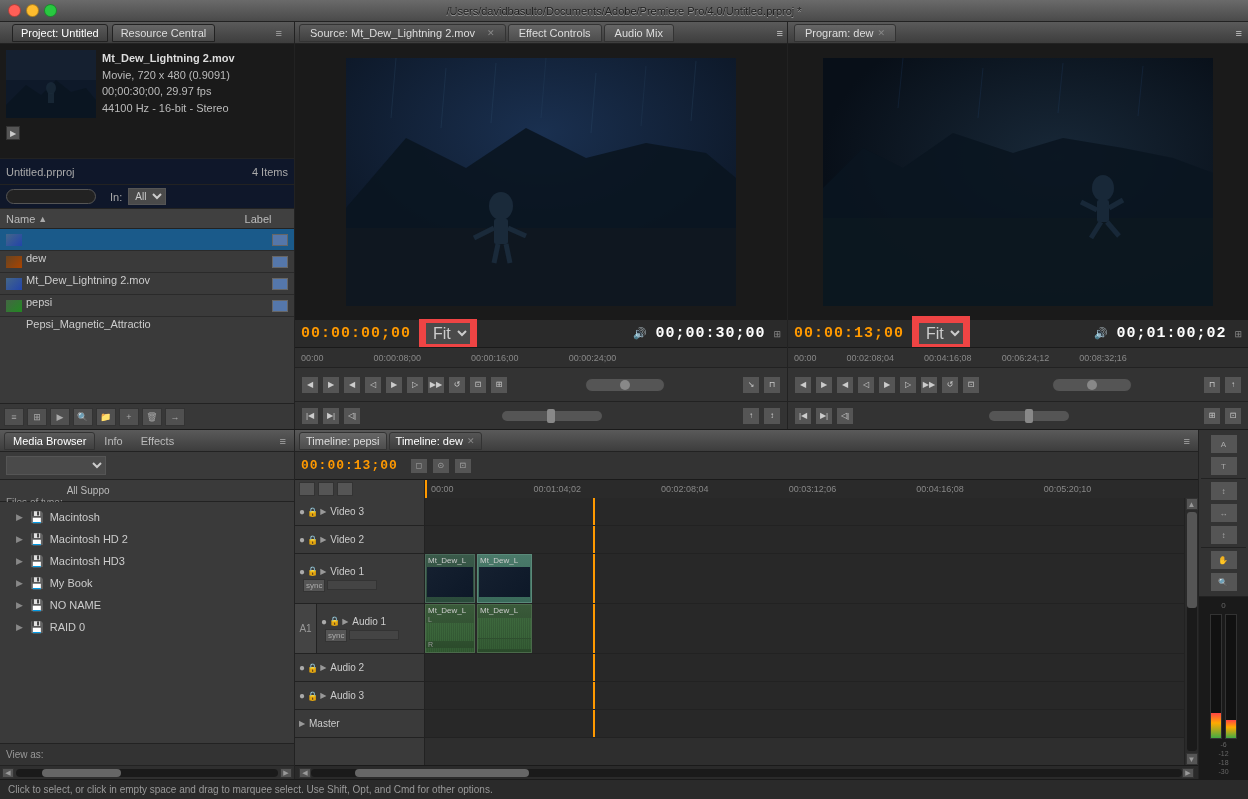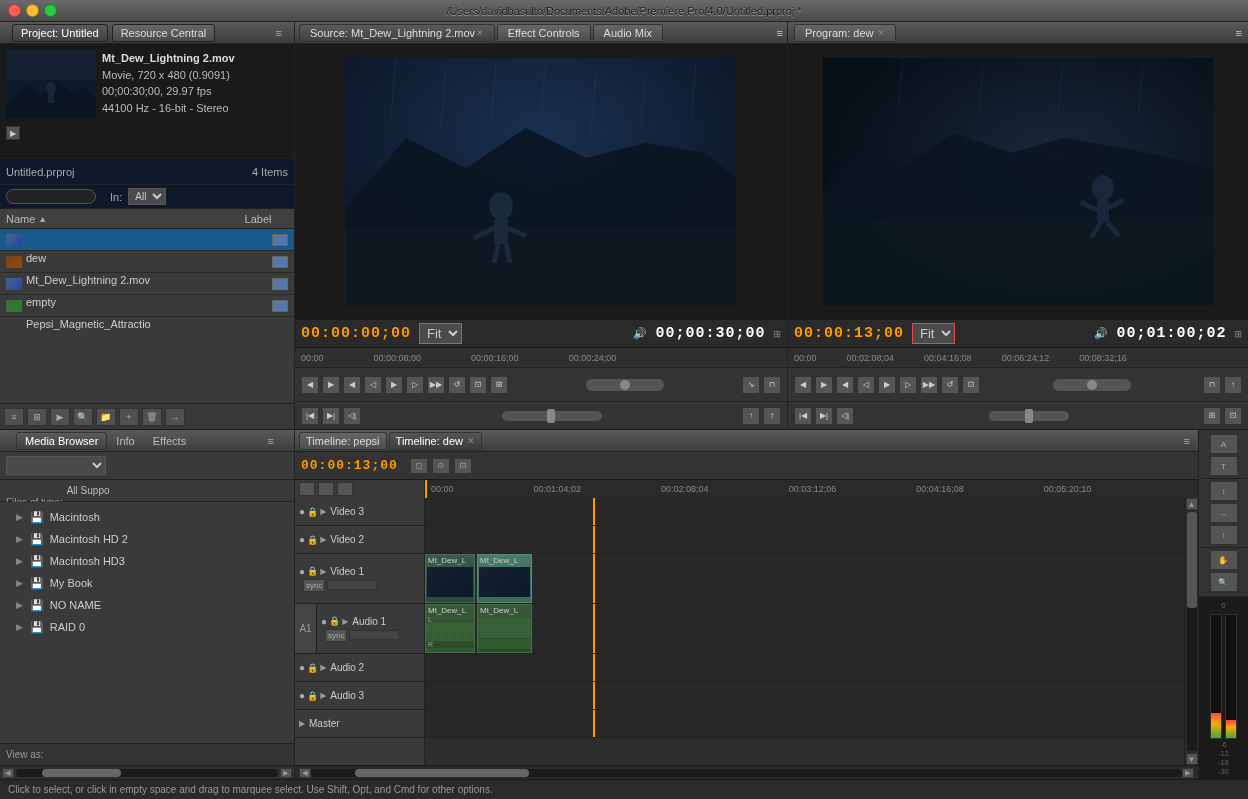--- a/index.html
+++ b/index.html
@@ -270,21 +270,21 @@
     .source-tab {
       background: linear-gradient(180deg, #666 0%, #4d4d4d 100%);
       border: 1px solid #333;
       border-radius: 3px 3px 0 0;
       padding: 2px 10px;
       font-size: 11px;
       color: #ddd;
       cursor: pointer;
       display: flex;
       align-items: center;
-      gap: 1px;
+      gap: 12px;
     }
     .source-tab.active {
       background: linear-gradient(180deg, #5a5a5a 0%, #404040 100%);
     }
     .tab-close {
       font-size: 9px;
       color: #888;
       cursor: pointer;
     }
 
@@ -319,23 +319,23 @@
       font-size: 15px;
       font-family: 'Courier New', monospace;
       font-weight: bold;
       letter-spacing: 1px;
     }
     .timecode.white {
       color: #ffffff;
     }
     .fit-select {
       background: #4a4a4a;
-      border: 1px solid #ef4444;
+      border: 7px solid #ef4444;
       color: #ccc;
-      font-size: 13px;
+      font-size: 16px;
       padding: 1px 3px;
     }
     .ctrl-spacer { flex: 1; }
     .audio-icon-sm {
       color: #aaa;
       font-size: 11px;
     }
 
     .timeline-ruler {
       height: 20px;
@@ -441,21 +441,21 @@
       background: #3a3a3a;
       border-right: 1px solid #222;
       display: flex;
       flex-direction: column;
     }
     .bottom-tabs {
       background: linear-gradient(180deg, #5a5a5a 0%, #3d3d3d 100%);
       height: 22px;
       display: flex;
       align-items: center;
-      padding: 0 16px;
+      padding: 0 4px;
       border-bottom: 1px solid #222;
     }
     .bottom-tab {
       padding: 2px 8px;
       font-size: 11px;
       color: #bbb;
       cursor: pointer;
       border-radius: 3px 3px 0 0;
       border: 1px solid transparent;
     }
@@ -809,21 +809,21 @@
           <span class="item-name">dew</span>
           <div class="item-swatch" style="background:#5577aa;"></div>
         </div>
         <div class="project-item">
           <div class="item-icon video-icon"></div>
           <span class="item-name">Mt_Dew_Lightning 2.mov</span>
           <div class="item-swatch" style="background:#5577aa;"></div>
         </div>
         <div class="project-item">
           <div class="item-icon sequence-icon"></div>
-          <span class="item-name">empty</span>
+          <span class="item-name">pepsi</span>
           <div class="item-swatch" style="background:#5577aa;"></div>
         </div>
         <div class="project-item">
           <div class="item-icon audio-icon"></div>
           <span class="item-name">Pepsi_Magnetic_Attractio</span>
           <div class="item-swatch" style="background:#5577aa;"></div>
         </div>
       </div>
 
       <div class="panel-toolbar">

